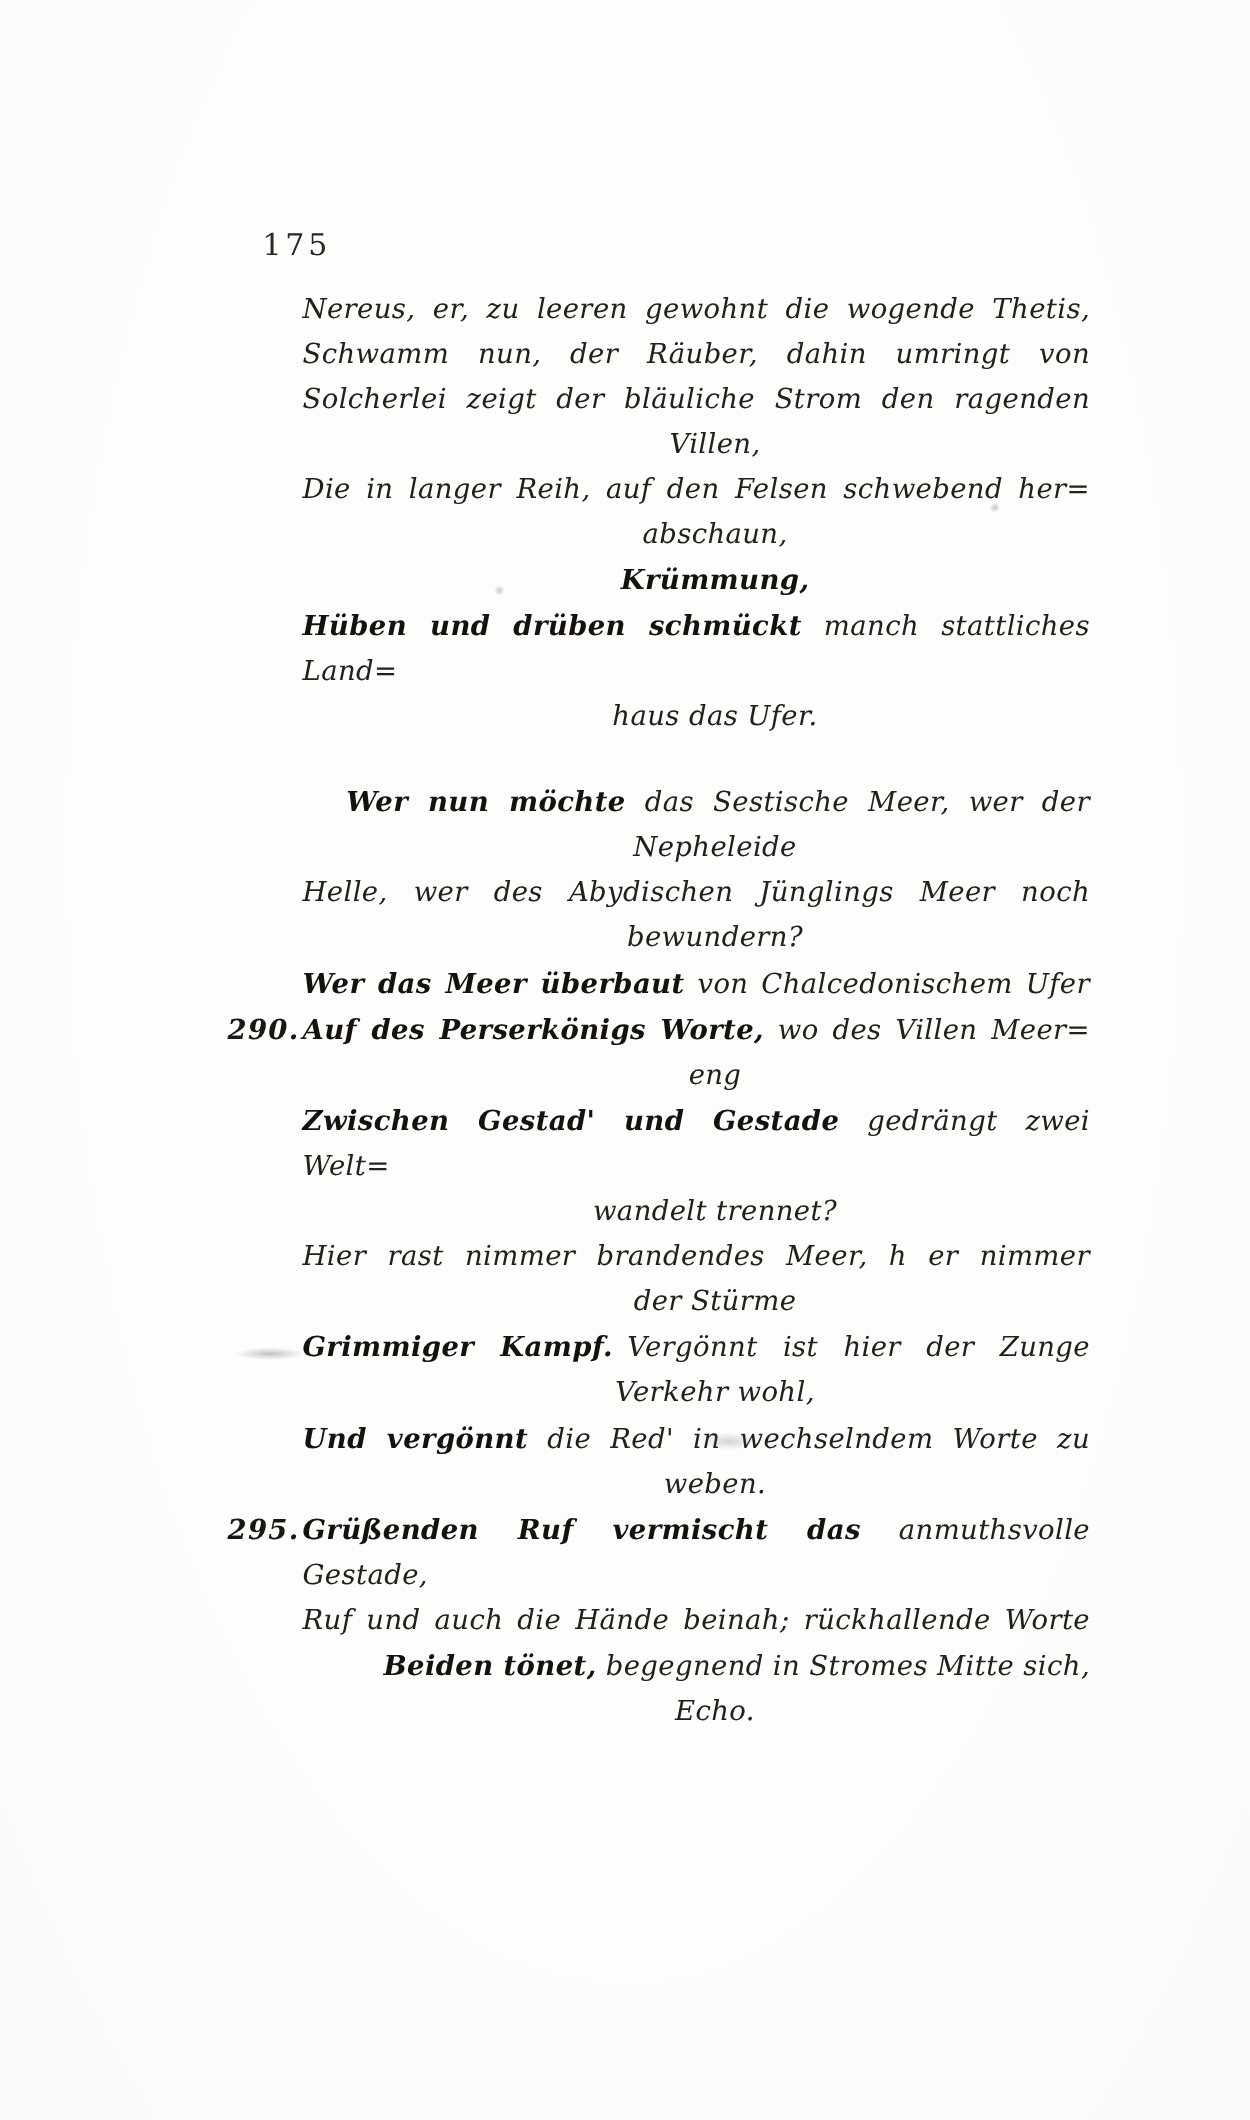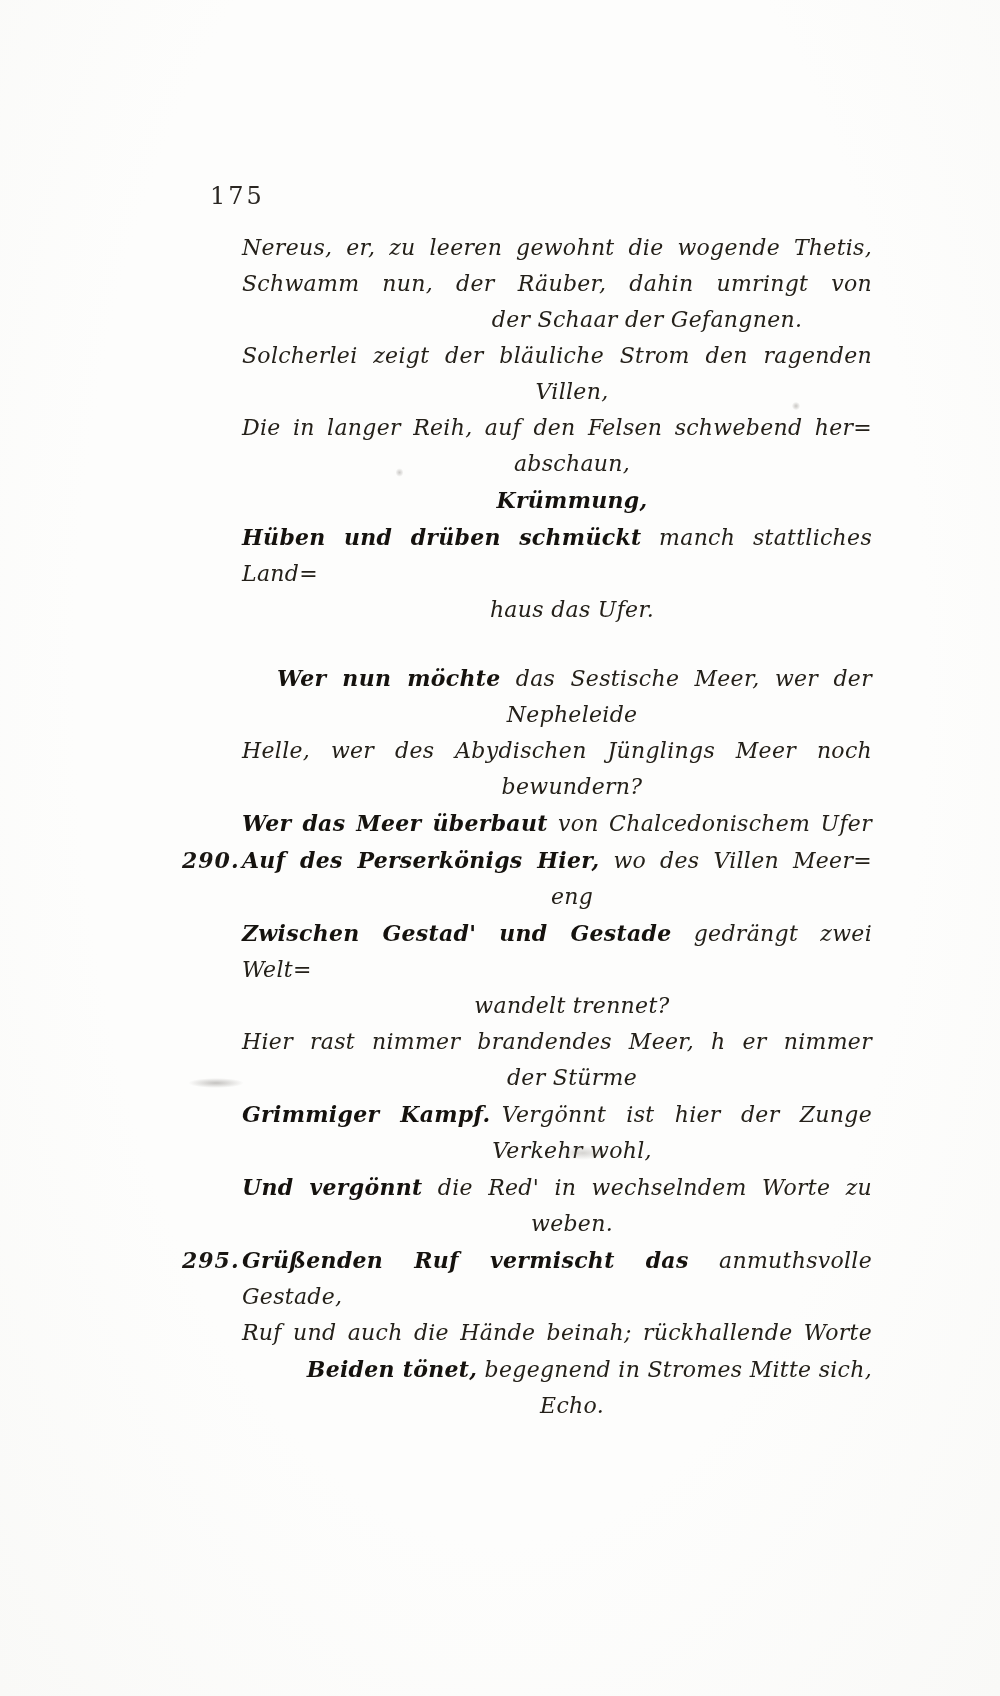--- a/index.html
+++ b/index.html
@@ -88,35 +88,34 @@
 </style>
 </head>
 <body>
 
 <div class="page">
   <div class="page-number">175</div>
 
   <div class="poem">
       <div class="line verse"><span>Nereus, er, zu leeren gewohnt die wogende Thetis,</span></div>
       <div class="line verse"><span>Schwamm nun, der Räuber, dahin umringt von</span></div>
-      <div class="line cont-right"><span>der Schaar der Gefangnen.</span></div>
       <div class="line verse"><span>Solcherlei zeigt der bläuliche Strom den ragenden</span></div>
       <div class="line cont"><span>Villen,</span></div>
       <div class="line verse"><span>Die in langer Reih, auf den Felsen schwebend her=</span></div>
       <div class="line cont"><span>abschaun,</span></div>
       <div class="line cont"><span class="b">Krümmung,</span></div>
       <div class="line verse"><span class="b">Hüben und drüben schmückt</span><span> manch stattliches Land=</span></div>
       <div class="line cont"><span>haus das Ufer.</span></div>
       <div class="line gap"></div>
       <div class="line indent"><span class="b">Wer nun möchte</span><span> das Sestische Meer, wer der</span></div>
       <div class="line cont"><span>Nepheleide</span></div>
       <div class="line verse"><span>Helle, wer des Abydischen Jünglings Meer noch</span></div>
       <div class="line cont"><span>bewundern?</span></div>
       <div class="line verse"><span class="b">Wer das Meer überbaut</span><span> von Chalcedonischem Ufer</span></div>
-      <div class="line verse"><span class="num">290.</span><span class="b">Auf des Perserkönigs Hier,</span><span> wo des Villen Meer=</span></div>
+      <div class="line verse"><span class="num">290.</span><span class="b">Auf des Perserkönigs Worte,</span><span> wo des Villen Meer=</span></div>
       <div class="line cont"><span>eng</span></div>
       <div class="line verse"><span class="b">Zwischen Gestad' und Gestade</span><span> gedrängt zwei Welt=</span></div>
       <div class="line cont"><span>wandelt trennet?</span></div>
       <div class="line verse"><span>Hier rast nimmer brandendes Meer, h er nimmer</span></div>
       <div class="line cont"><span>der Stürme</span></div>
       <div class="line verse"><span class="b">Grimmiger Kampf.</span><span> Vergönnt ist hier der Zunge</span></div>
       <div class="line cont"><span>Verkehr wohl,</span></div>
       <div class="line verse"><span class="b">Und vergönnt</span><span> die Red' in wechselndem Worte zu</span></div>
       <div class="line cont"><span>weben.</span></div>
       <div class="line verse"><span class="num">295.</span><span class="b">Grüßenden Ruf vermischt das</span><span> anmuthsvolle Gestade,</span></div>

